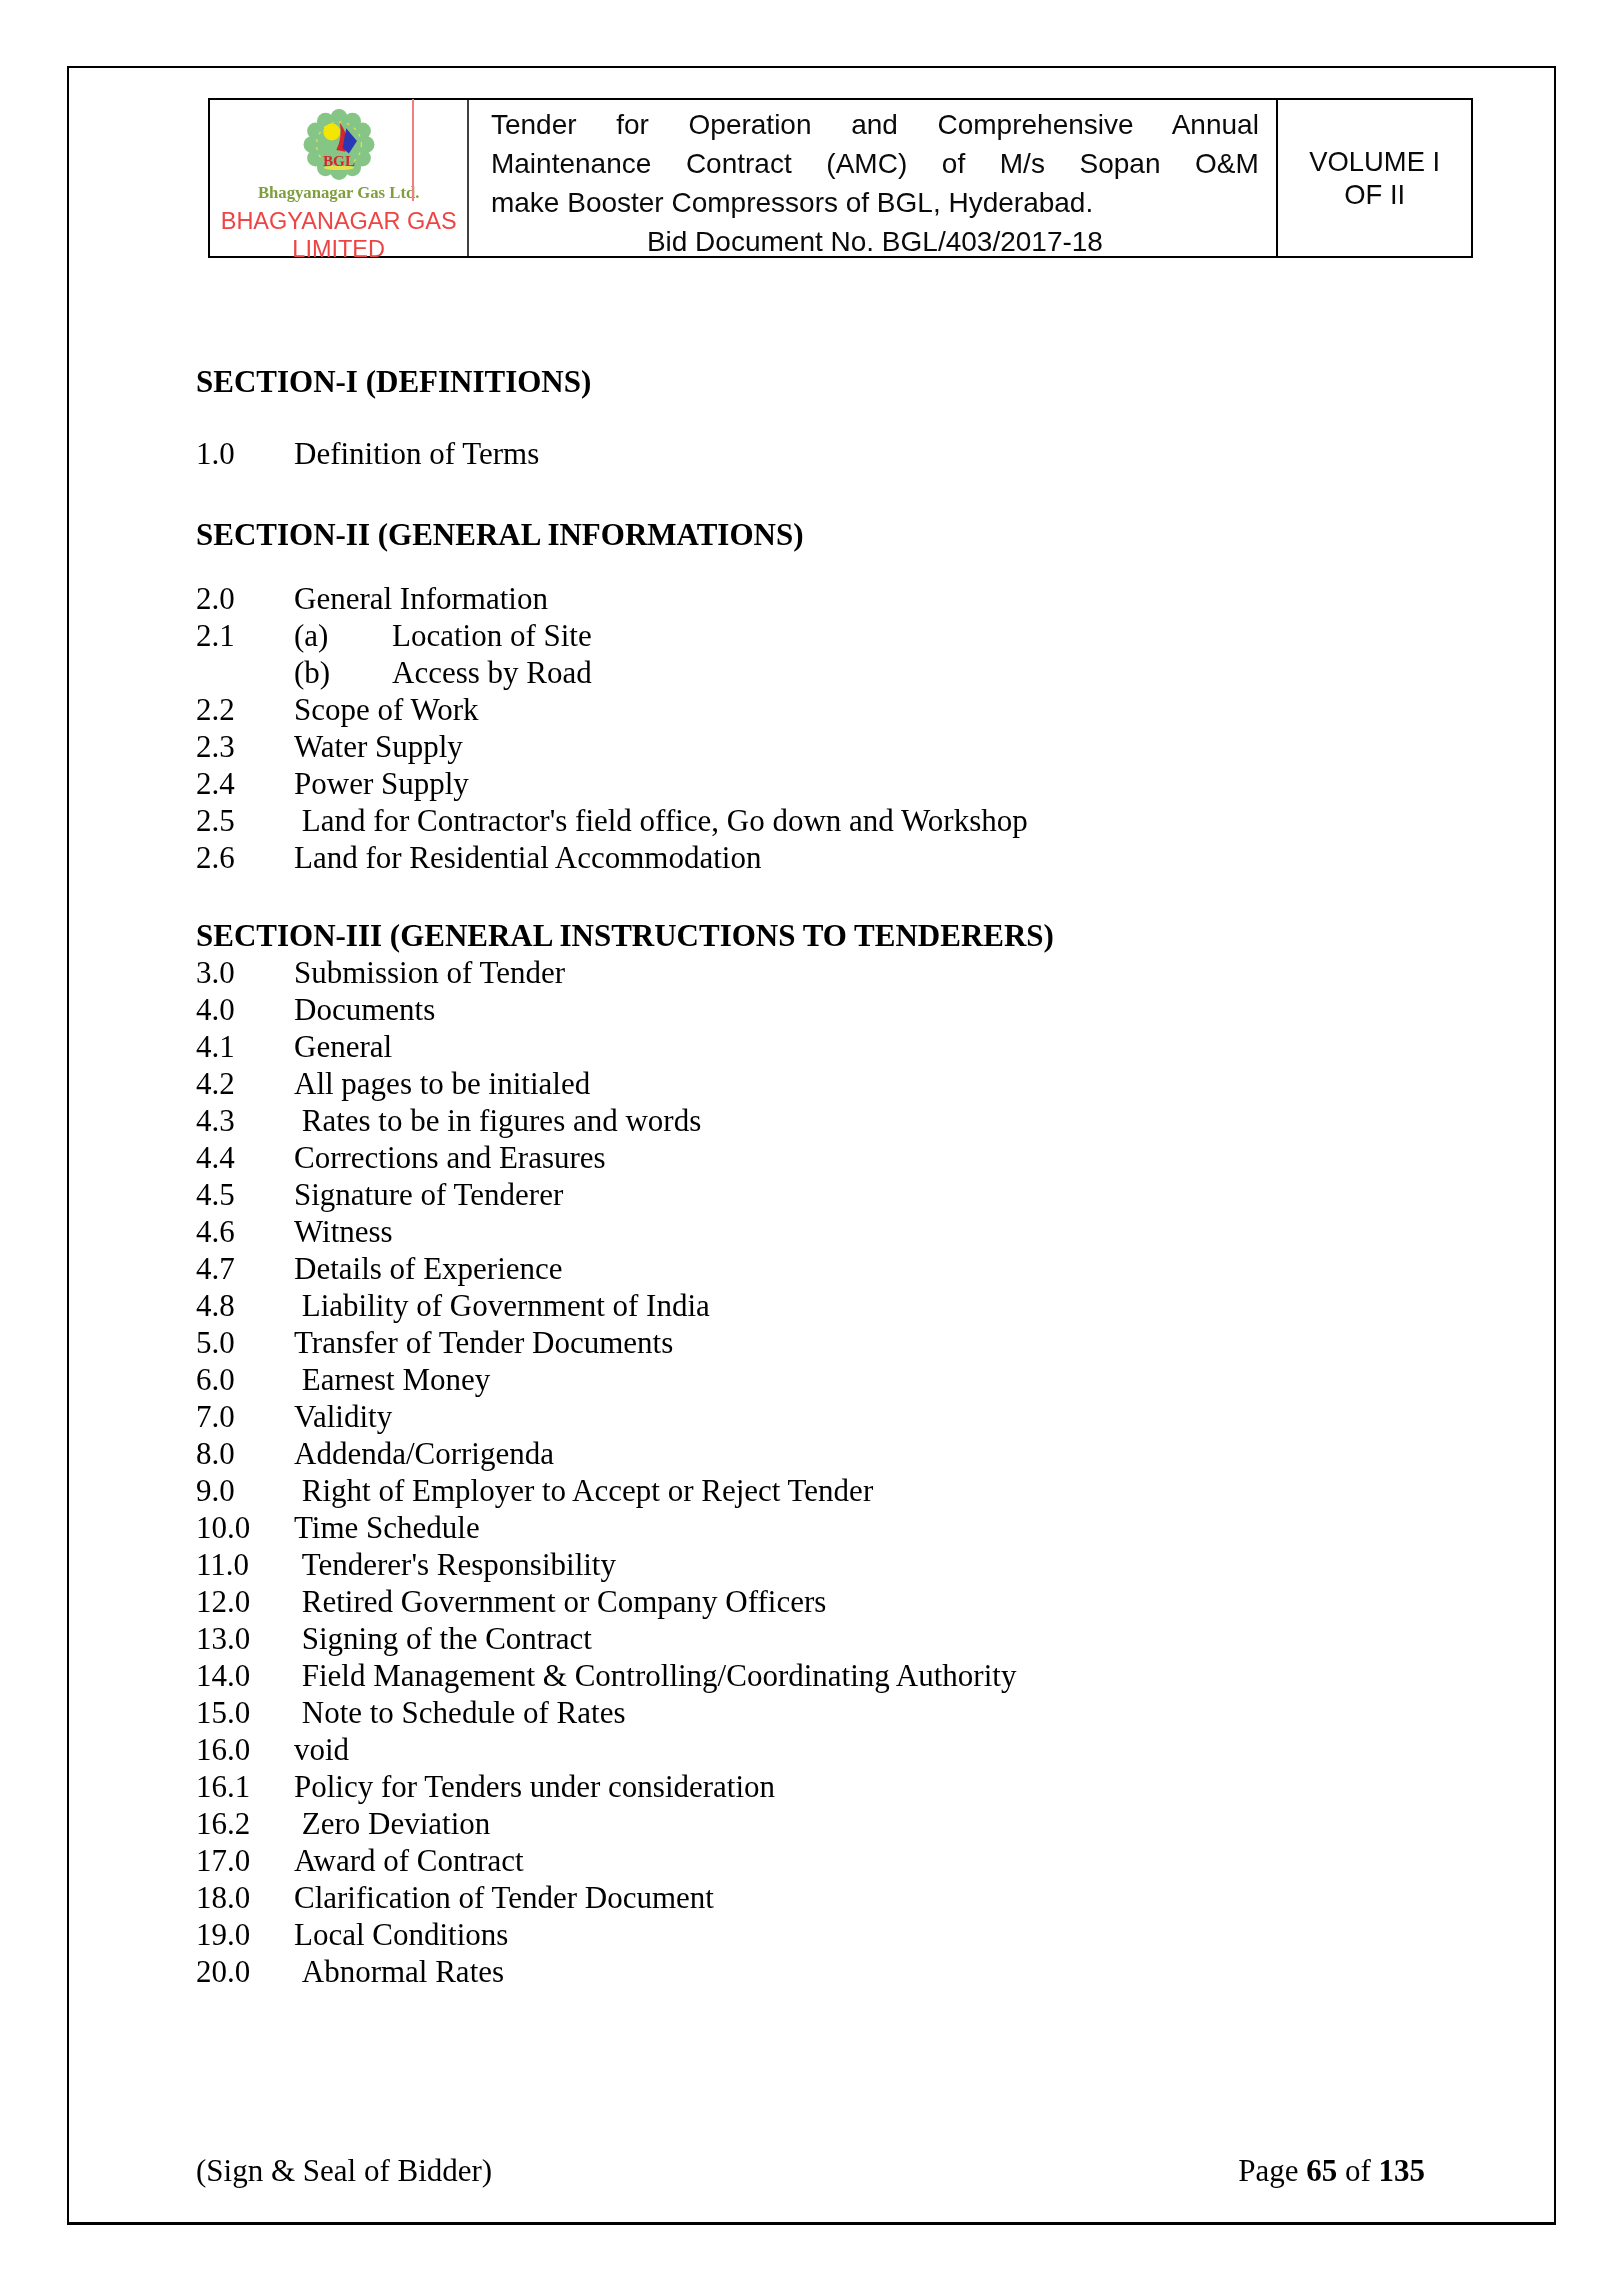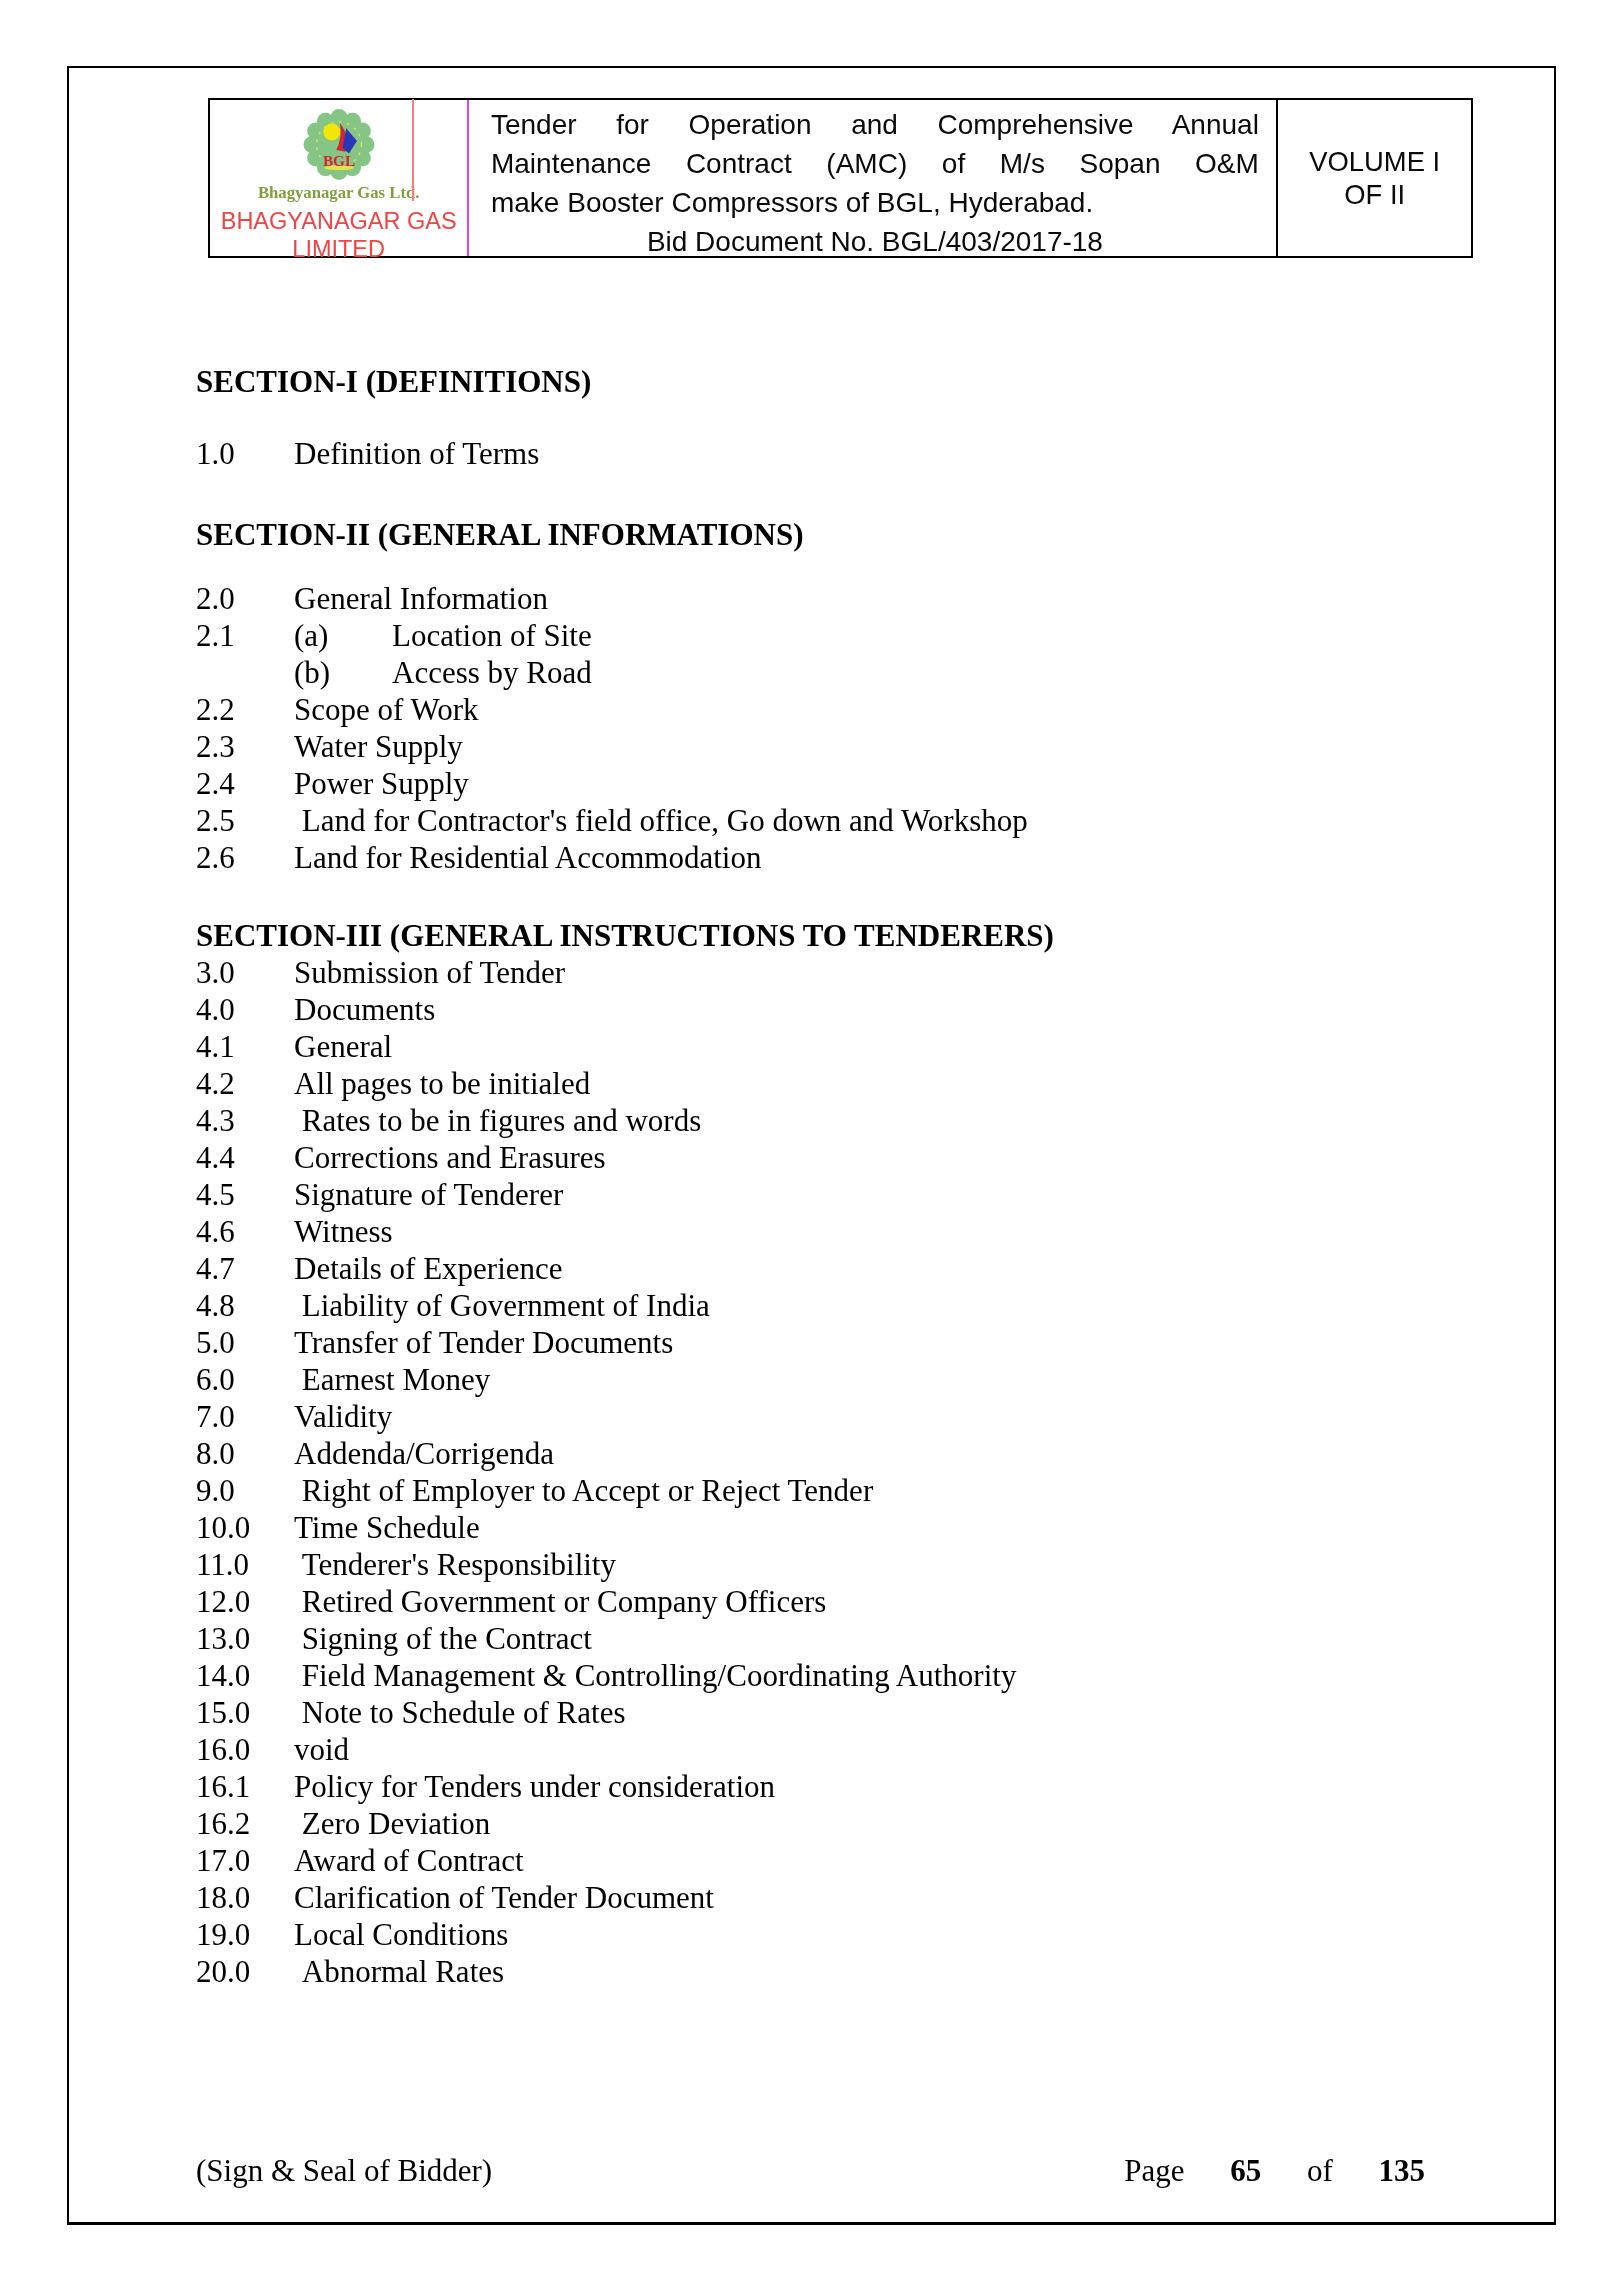--- a/index.html
+++ b/index.html
@@ -16,21 +16,21 @@
     box-sizing:border-box;
     border:2px solid #000;border-bottom-width:3.9px;
   }
   
   .hdr-table{
     position:absolute;left:208px;top:98px;width:1265px;height:160px;
     box-sizing:border-box;border:2px solid #000;
     display:flex;background:#fff;
   }
   .hdr-cell{box-sizing:border-box;height:100%;}
-  .cell-logo{width:260px;border-right:2px solid #d946ef;position:relative;text-align:center;}
+  .cell-logo{width:260px;border-right:2px solid #404040;position:relative;text-align:center;}
   .cell-title{width:811px;border-right:2px solid #000;padding:4.9px 17.6px 0 21.6px;
     font-family:"Liberation Sans", sans-serif;font-size:28px;line-height:39px;color:#0a0a0a;}
   .cell-volume{width:193px;display:flex;flex-direction:column;align-items:center;justify-content:center;
     font-family:"Liberation Sans", sans-serif;font-size:27.4px;line-height:33px;color:#0a0a0a;}
   .title-line-justify{text-align:justify;text-align-last:justify;}
   .title-line-left{text-align:left;}
   .title-line-center{text-align:center;}
   .logo-wrap{margin-top:4.9px;height:79px;}
   .logo-caption{
     font-size:16.7px;line-height:18.6px;font-weight:bold;
@@ -61,21 +61,21 @@
   .gap-a{margin-top:35px;}
   .gap-b{margin-top:44px;}
   .gap-c{margin-top:26.5px;}
   .gap-d{margin-top:41px;}
   
   .footer-row{
     position:absolute;left:196px;top:2152px;width:1229px;
     display:flex;justify-content:space-between;
     font-size:31px;line-height:37px;
   }
-  .footer-right span{white-space:pre-wrap;margin-left:38px;}
+  .footer-right span{white-space:pre-wrap;}
   .pg-bold{font-weight:bold;}
 </style>
 </head>
 <body>
 
 <div class="page">
 
   <div class="page-border"></div>
 
   <div class="hdr-table">

